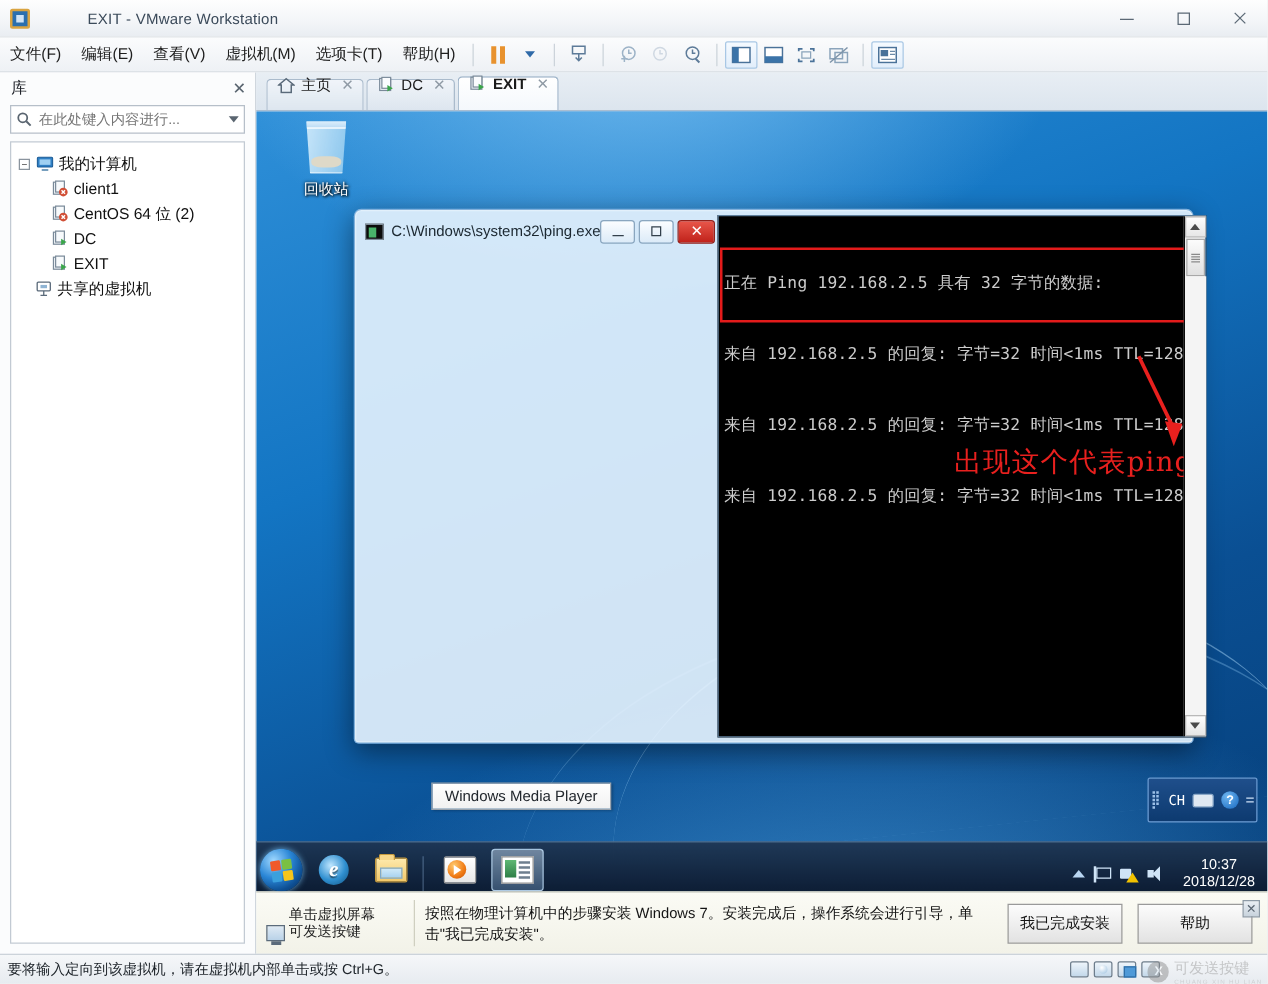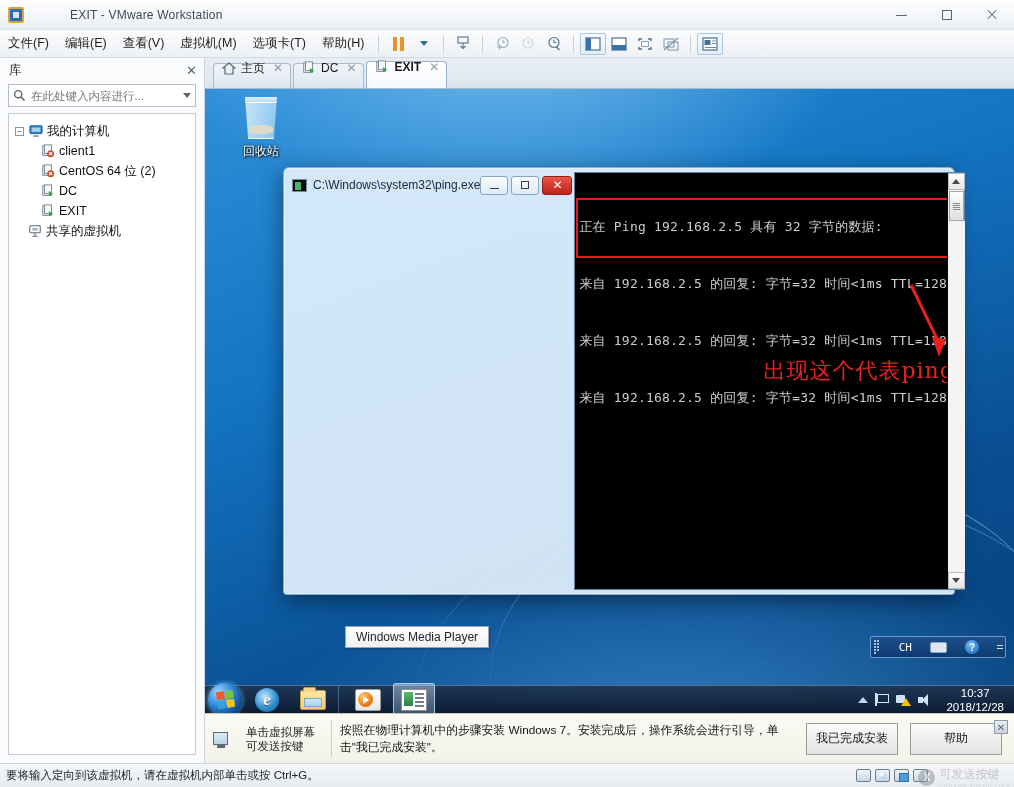--- a/index.html
+++ b/index.html
@@ -276,41 +276,41 @@
   .wmp-tip {
     position: absolute; left: 140px; top: 537px; z-index: 8;
     background: linear-gradient(#fefefe, #f1f1f1);
     border: 1px solid #9aa4ae; padding: 3px 10px; font-size: 12px; color: #21262c;
     box-shadow: 1px 1px 2px rgba(0,0,0,.25);
   }
 
   
   .langbar {
     position: absolute; right: 8px; bottom: 55px; z-index: 8;
-    height: 22px; display: flex; align-items: center; gap: 18px;
+    height: 36px; display: flex; align-items: center; gap: 6px;
     background: linear-gradient(#1f4f8b, #0d3a70);
     border: 1px solid #6c9ad0; padding: 0 2px 0 3px; border-radius: 2px;
   }
   .lb-grip { width: 7px; height: 14px; display:flex; flex-wrap:wrap; gap:1px; align-content:center; }
   .lb-grip i { width:2px;height:2px;background:#9cc0e8;display:block; }
   .lb-ch { color:#fff; font-size: 11px; font-family:"DejaVu Sans Mono", monospace; }
   .lb-kbd { width:17px;height:11px;background:#dfe8f2;border:1px solid #8aa8c8;border-radius:2px; }
   .lb-help {
     width:14px;height:14px;border-radius:50%;background:radial-gradient(circle at 35% 30%,#6fb6f0,#1668c0);
     color:#fff;font-size:10px;font-weight:bold;display:flex;align-items:center;justify-content:center;
   }
   .lb-arrows { display:flex;flex-direction:column;gap:2px;align-items:center; }
   .lb-arrows i { width:6px;height:1px;background:#cfe2f7;display:block; }
 
   
   .taskbar {
-    position: absolute; left: 0; right: 0; bottom: 0; height: 28px; z-index: 9;
+    position: absolute; left: 0; right: 0; bottom: 0; height: 40px; z-index: 9;
     background: linear-gradient(rgba(30,52,80,.92), rgba(12,26,48,.96));
     border-top: 1px solid rgba(150,200,245,.5);
-    display: flex; align-items: center;
+    display: flex; align-items: flex-end;
   }
   .start-orb {
     width: 34px; height: 34px; margin-left: 3px; border-radius: 50%;
     background: radial-gradient(circle at 32% 28%, #9fd8ff 0%, #2a86d6 42%, #0d4e92 72%, #07305e 100%);
     box-shadow: 0 0 5px rgba(120,200,255,.8); flex:none;
     display:flex;align-items:center;justify-content:center;
   }
   .orb-flag { width:17px;height:17px;display:grid;grid-template-columns:1fr 1fr;grid-template-rows:1fr 1fr;gap:1.5px;transform:rotate(-8deg); }
   .orb-flag i { display:block;border-radius:1px; }
   .orb-flag i:nth-child(1){background:#f05a2a}
@@ -387,21 +387,21 @@
   }
   .clock { color:#fff; text-align:center; font-size:11.5px; line-height:14px; padding:0 6px; }
 
   
   .notify {
     height: 50px; background: linear-gradient(#fbfbf5, #f2f2e8);
     border-top: 1px solid #c8c8b8;
     display: flex; align-items: center; position: relative; flex: none;
   }
   .nf-left {
-    width: 118px; display: flex; align-items: center; gap: 18px;
+    width: 118px; display: flex; align-items: flex-end; gap: 3px;
     padding-left: 8px; font-size: 11.5px; color: #1e1e1e; line-height: 14px;
   }
   .nf-mon {
     width: 15px; height: 13px; border: 1px solid #5b6b7b; background: linear-gradient(#dfeaf4,#b9d2e8);
     flex: none; position: relative;
   }
   .nf-mon::after{content:"";position:absolute;left:3px;bottom:-4px;width:8px;height:3px;background:#5b6b7b;}
   .nf-sep { width:1px; align-self: stretch; background:#cfcfc0; margin: 6px 8px; }
   .nf-msg { flex: 1; font-size: 11.8px; color: #141414; line-height: 17px; padding-right: 10px; }
   .nf-btn {

